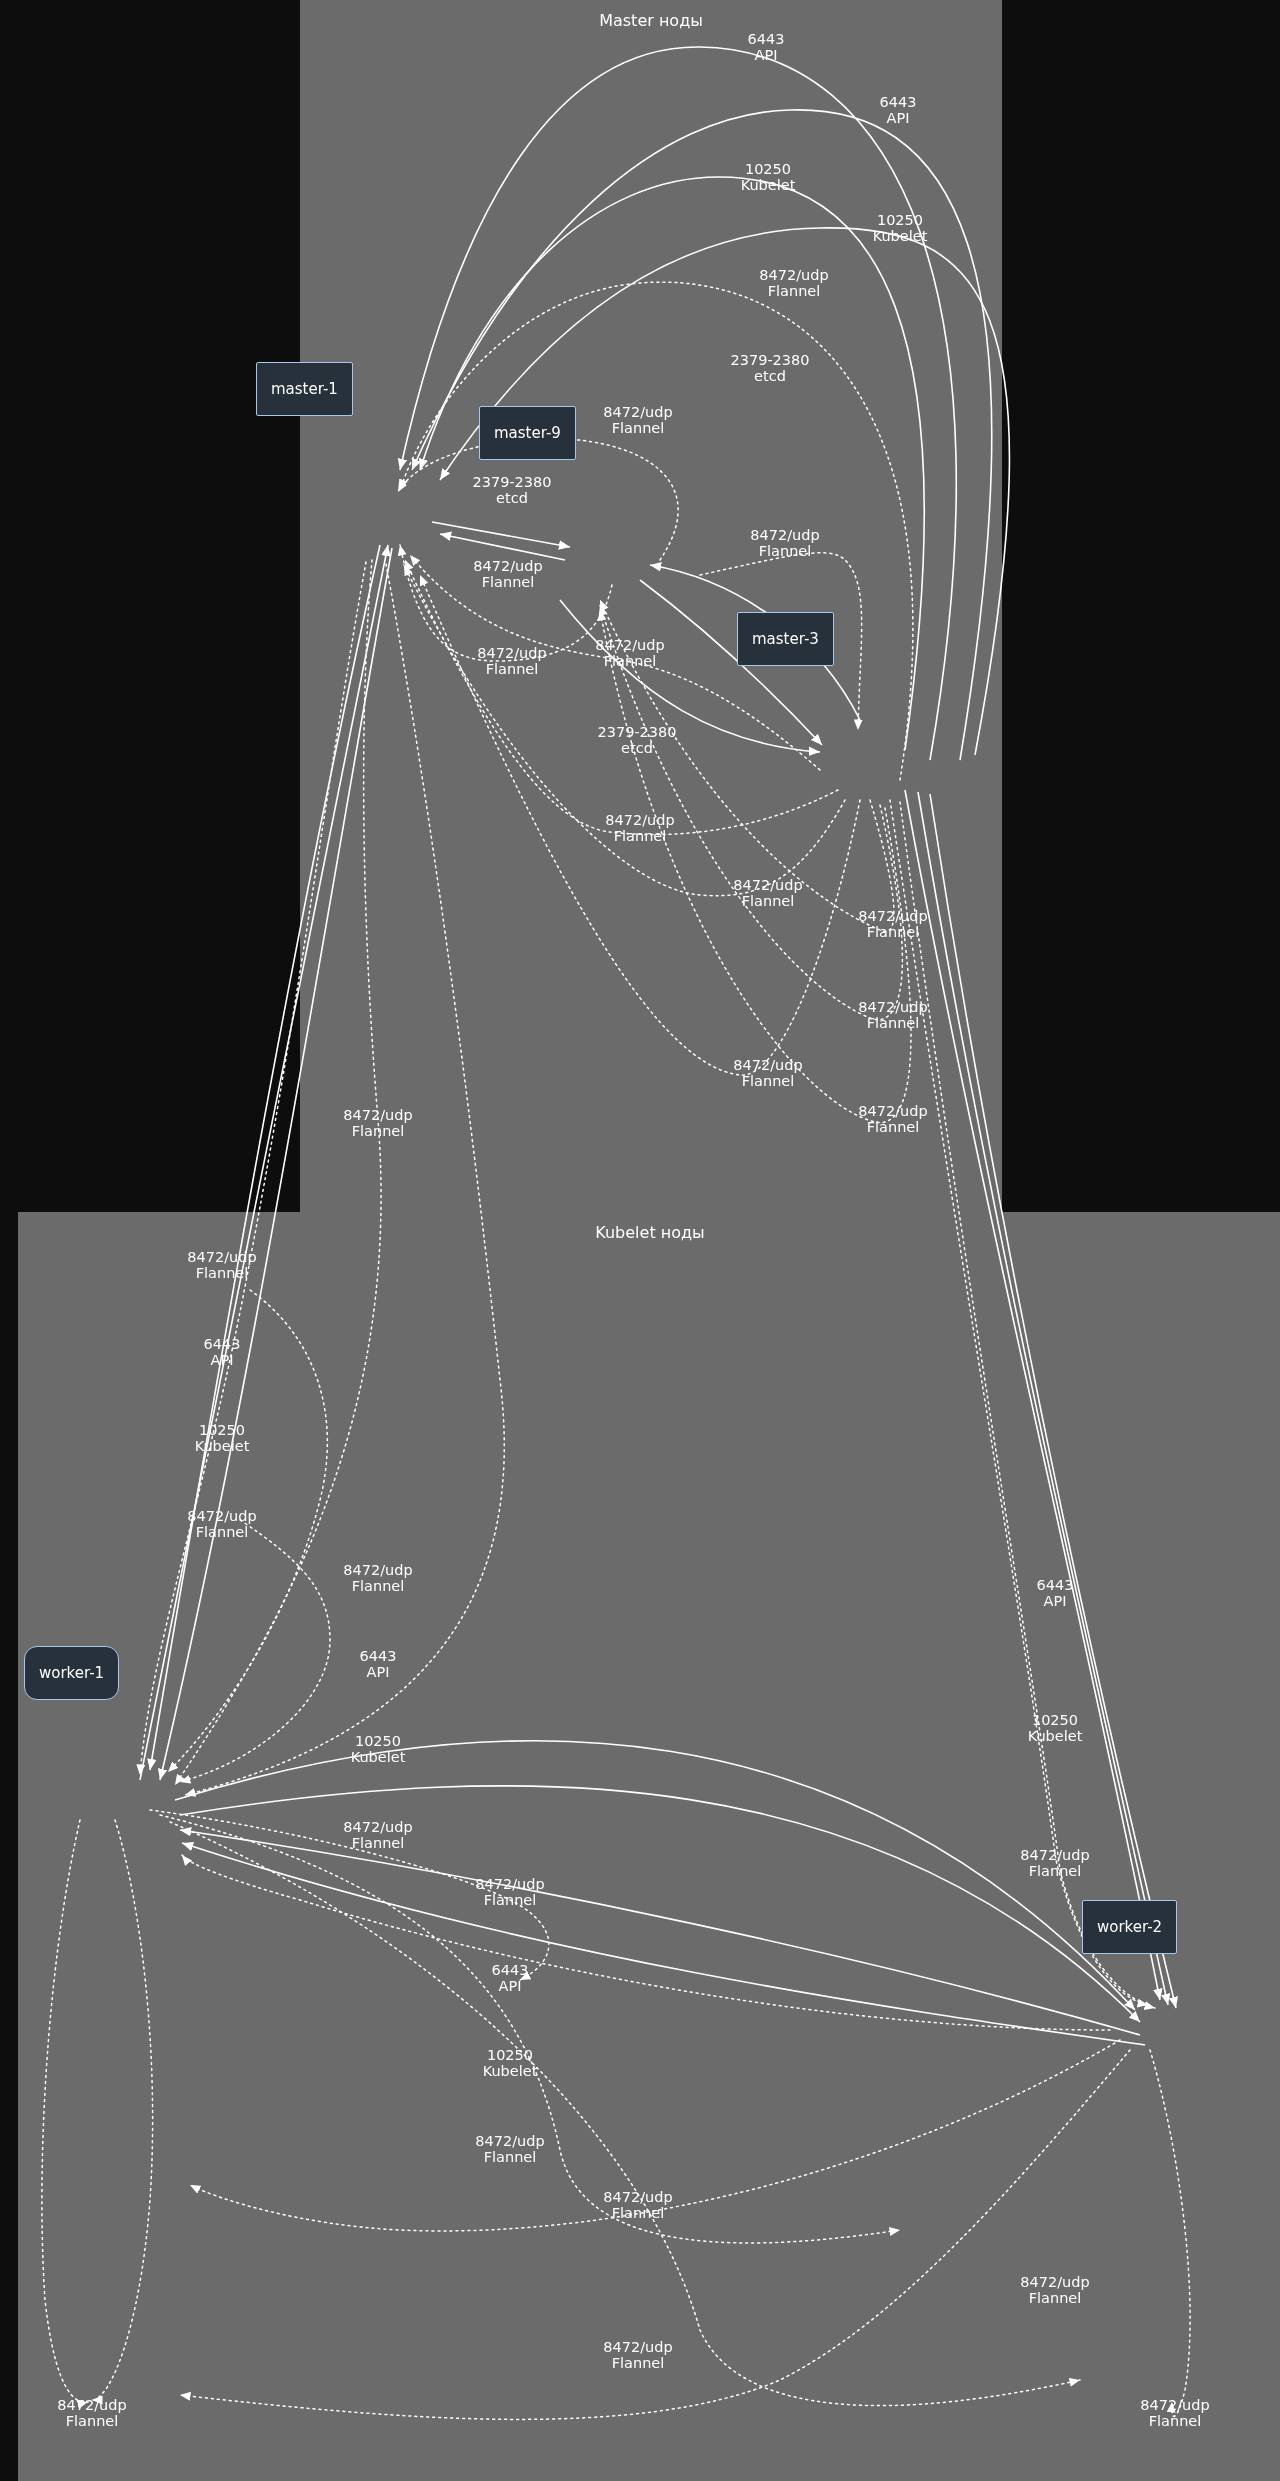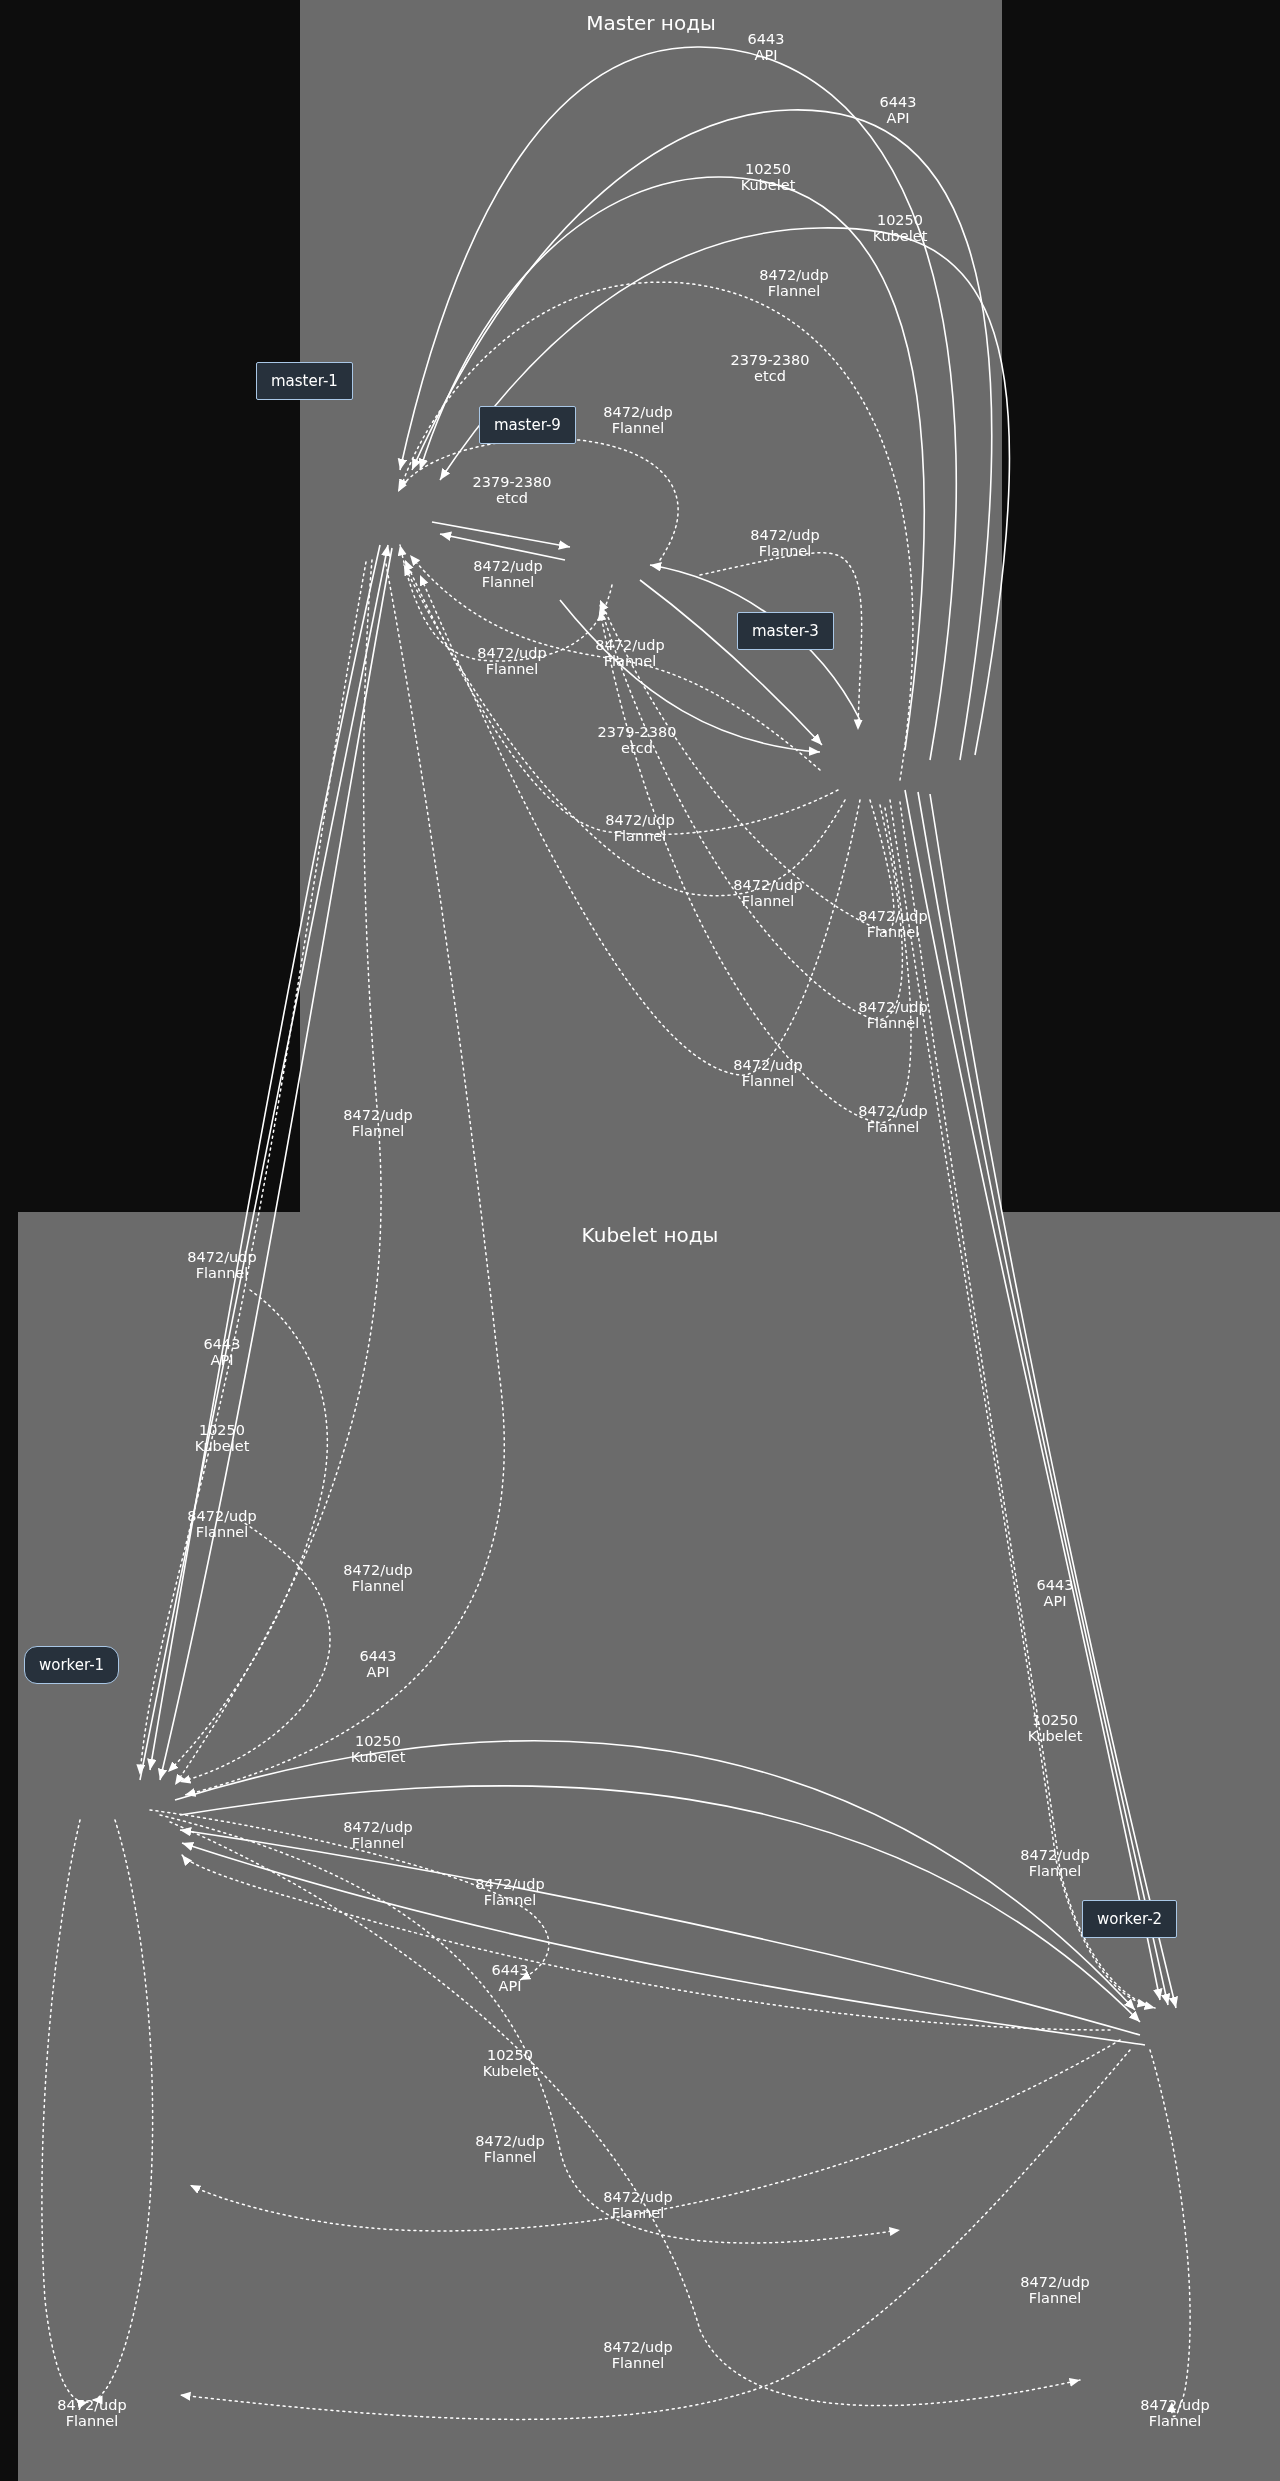--- a/index.html
+++ b/index.html
@@ -11,30 +11,30 @@
   #stage{position:absolute;left:0;top:0;width:1280px;height:2481px;}
   .cluster{
     position:absolute;
     background:#6b6b6b;
     border:1px solid #6b6b6b;
   }
   #cluster-master{left:300px;top:0px;width:700px;height:1212px;}
   #cluster-worker{left:18px;top:1212px;width:1262px;height:1269px;}
   .cluster-title{
     position:absolute;left:0;top:10px;width:100%;
-    text-align:center;font-size:20px;color:#ffffff;
+    text-align:center;font-size:16px;color:#ffffff;
   }
   svg#edges{position:absolute;left:0;top:0;width:1280px;height:2481px;pointer-events:none;}
   .node{
     position:absolute;
     background:#27313c;
     border:1px solid #a9c7e6;
     color:#ffffff;
     font-size:15px;
-    padding:9px 14px;
+    padding:17px 14px;
     border-radius:2px;
     white-space:nowrap;
     box-sizing:border-box;
   }
   .elabel{
     position:absolute;
     font-size:14.5px;
     line-height:1.12;
     color:#ffffff;
     text-align:center;

